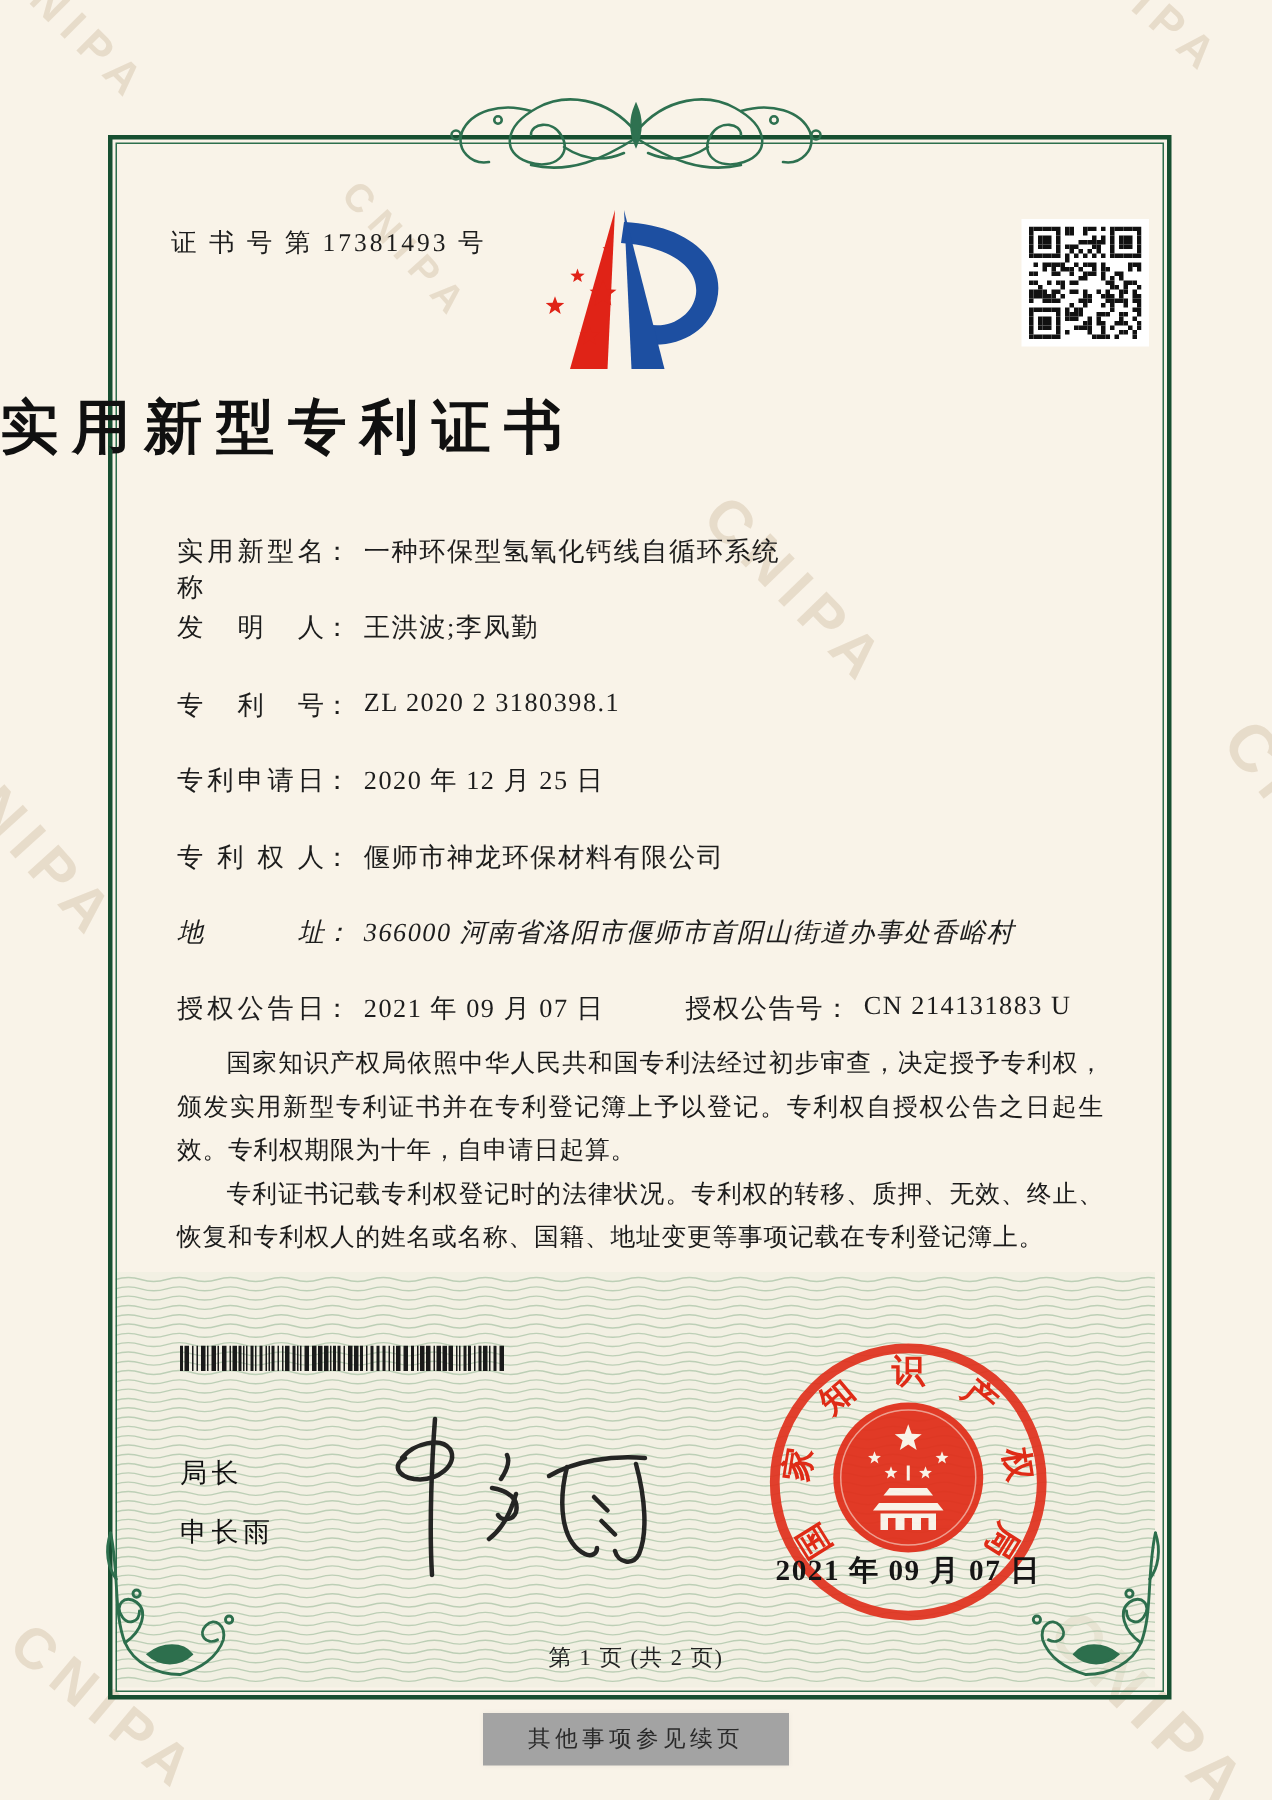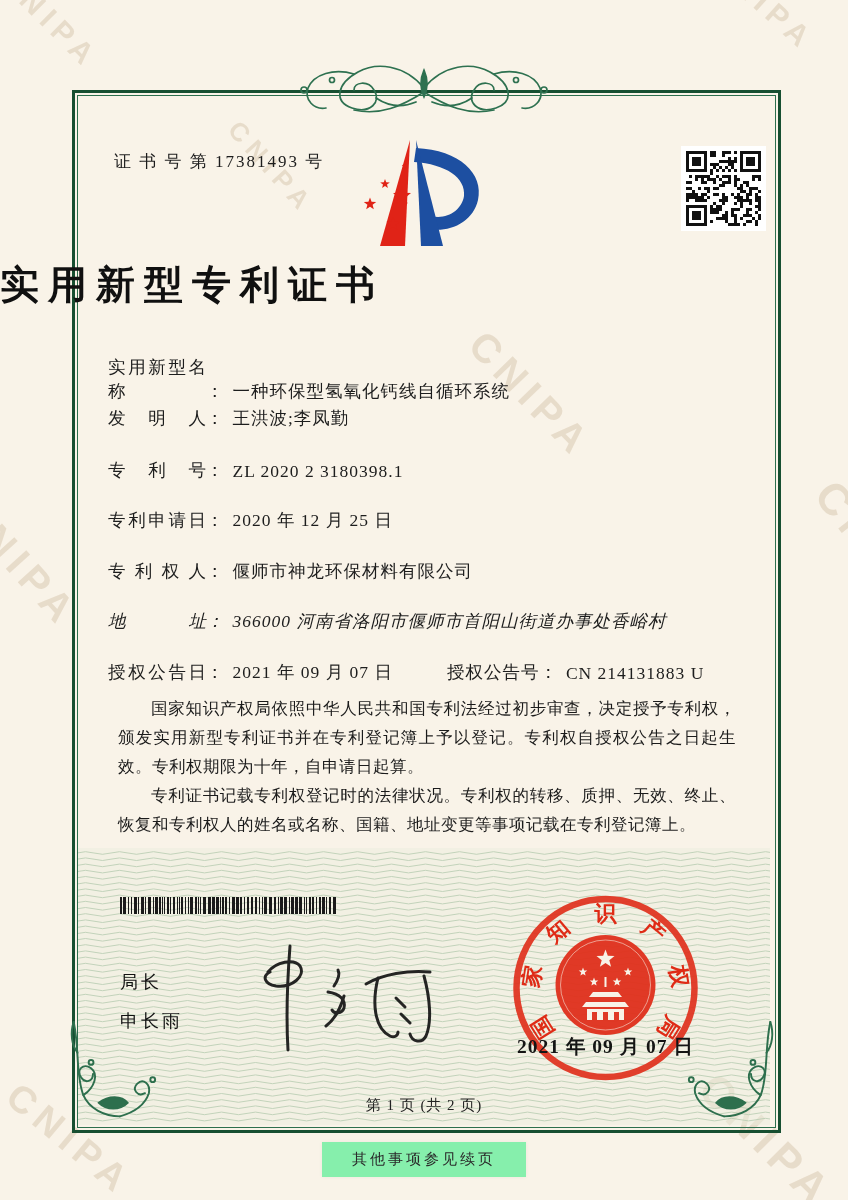--- a/index.html
+++ b/index.html
@@ -31,43 +31,43 @@
     position:absolute;left:114px;top:150px;z-index:3;
     font-size:17px;letter-spacing:2px;color:#1c1c1c;
   }
   .logo{position:absolute;left:342px;top:136px;z-index:3;}
   .qr{position:absolute;left:681px;top:146px;z-index:3;background:#fff;padding:5px;}
   .title{
     position:absolute;left:0;top:258px;width:100%;margin:0;z-index:3;
     text-align:left;font-size:39px;font-weight:700;letter-spacing:9px;color:#101010;
   }
   
-  .frow{position:absolute;left:108px;width:620px;display:flex;z-index:3;
-        font-size:17.5px;color:#1d1d1d;align-items:flex-end;}
+  .frow{position:absolute;left:118px;width:620px;display:flex;z-index:3;
+        font-size:17.5px;color:#1d1d1d;align-items:flex-start;}
   .flabel{display:inline-block;width:98px;flex-shrink:0;
           text-align:justify;text-align-last:justify;}
   .colon{flex-shrink:0;}
   .fvalue{margin-left:9px;letter-spacing:1px;white-space:nowrap;}
   .grant-gap{width:54px;flex-shrink:0;}
   .flabel-plain{flex-shrink:0;letter-spacing:1px;}
   
   .bodytext{position:absolute;left:118px;top:694px;width:618px;z-index:3;
             font-size:16.5px;line-height:29px;color:#1b1b1b;letter-spacing:.5px;}
   .bodytext p{margin:0;text-indent:2em;text-align:justify;}
   
   .barcode{position:absolute;left:120px;top:897px;z-index:3;}
   .signer{position:absolute;left:120px;top:970px;z-index:3;font-size:18px;
           letter-spacing:3px;color:#111;}
   .signer div{margin-bottom:15px;}
   .signature{position:absolute;left:228px;top:942px;z-index:4;}
   .seal{position:absolute;left:508px;top:893px;z-index:3;}
   .page-footer{position:absolute;left:0;top:1096px;width:100%;z-index:3;
                text-align:center;font-size:15px;letter-spacing:1px;color:#222;}
   .note-box{position:absolute;left:50%;top:1142px;transform:translateX(-50%);z-index:3;
-            background:#86efac;padding:8px 30px;font-size:15px;letter-spacing:3px;
+            background:#a3a3a3;padding:8px 30px;font-size:15px;letter-spacing:3px;
             color:#2a2a2a;box-shadow:0 0 4px rgba(0,0,0,.05);white-space:nowrap;}
 </style>
 </head>
 <body>
 
 <div class="page">
 
   <span class="wm" style="left:-14px;top:2px;font-size:30px;transform:rotate(45deg);">CNIPA</span>
   <span class="wm" style="left:214px;top:152px;font-size:26px;transform:rotate(48deg);">CNIPA</span>
   <span class="wm" style="left:452px;top:372px;font-size:40px;transform:rotate(46deg);">CNIPA</span>

